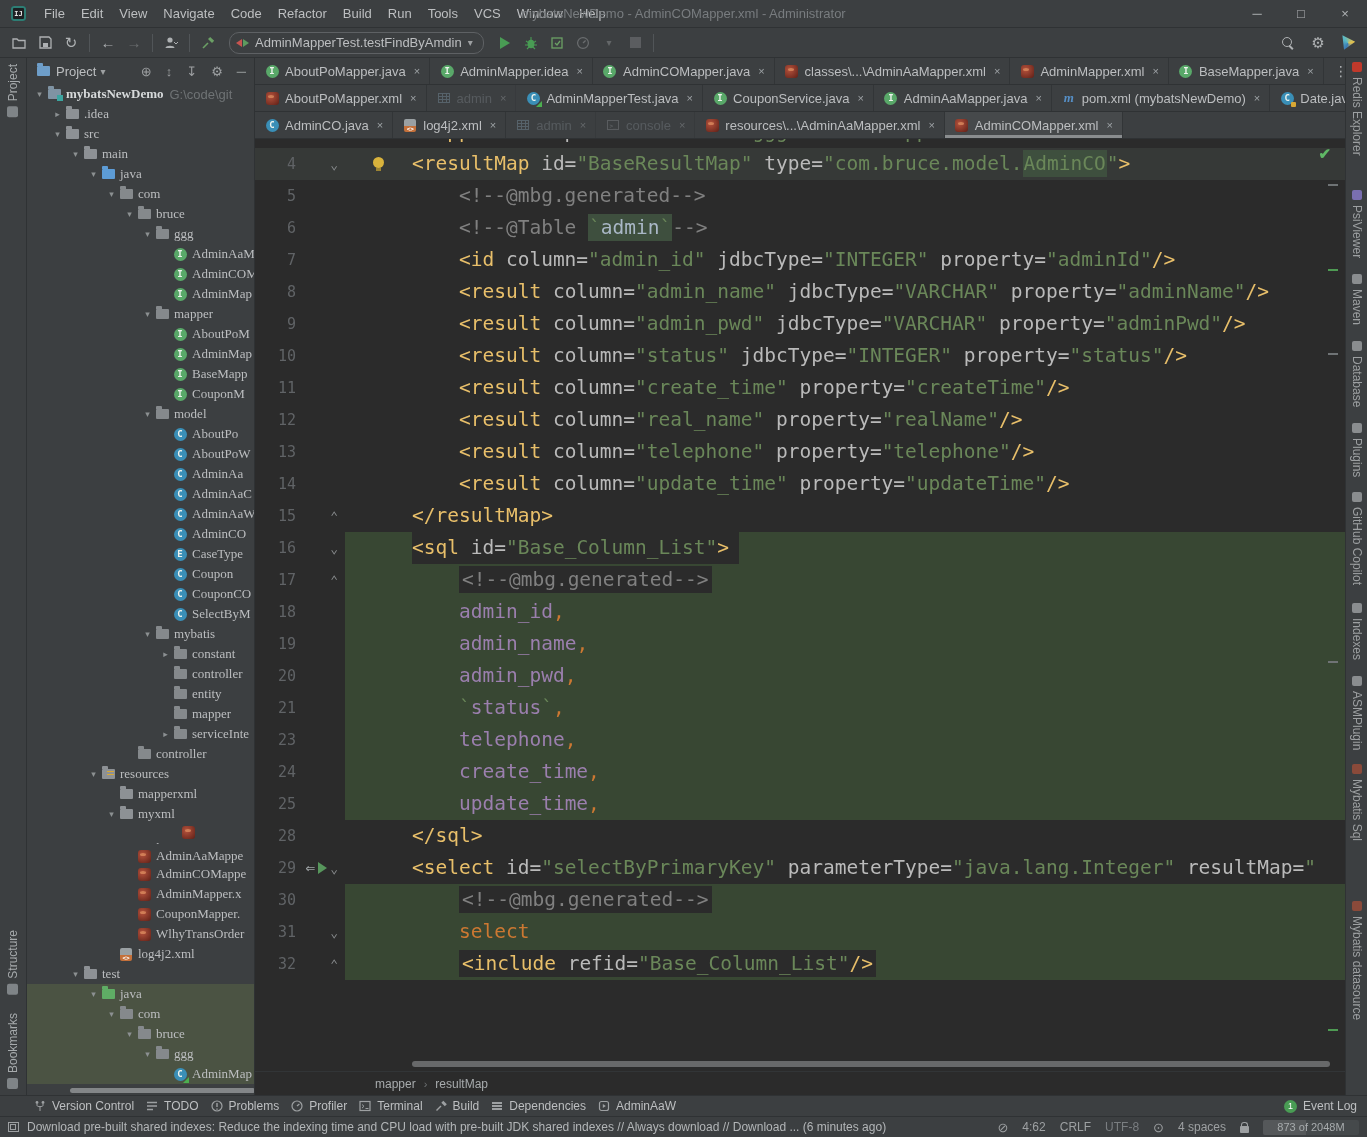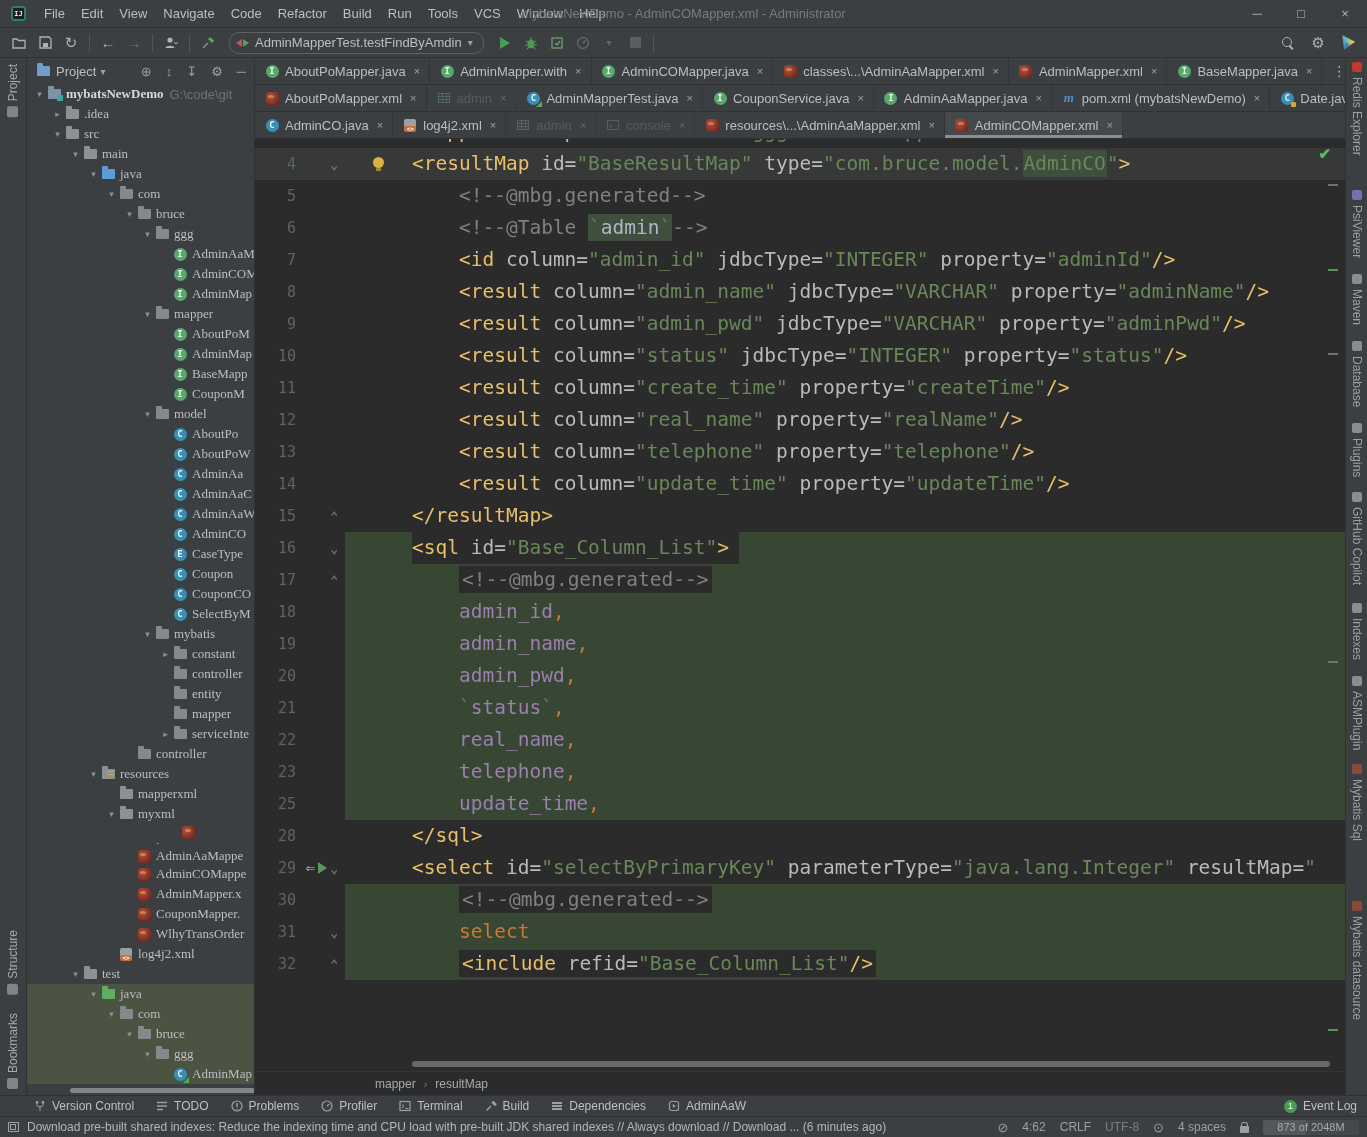--- a/index.html
+++ b/index.html
@@ -637,21 +637,21 @@
             <span class="tico">
               <span class="i-circ i-iface">I</span>
             </span>
             <span class="tlabel">AboutPoMapper.java</span>
             <span class="x">×</span>
           </div>
           <div class="tab">
             <span class="tico">
               <span class="i-circ i-iface">I</span>
             </span>
-            <span class="tlabel">AdminMapper.with</span>
+            <span class="tlabel">AdminMapper.idea</span>
             <span class="x">×</span>
           </div>
           <div class="tab">
             <span class="tico">
               <span class="i-circ i-iface">I</span>
             </span>
             <span class="tlabel">AdminCOMapper.java</span>
             <span class="x">×</span>
           </div>
           <div class="tab">
@@ -870,28 +870,28 @@
               <span class="g-num">20</span>
               <span class="g-mark"></span>
               <span class="code"><span class="t-wrap"><span class="tk-plain">    </span><span class="tk-sqlid">admin_pwd</span><span class="tk-punct">,</span></span></span>
             </div>
             <div class="cl grn">
               <span class="g-num">21</span>
               <span class="g-mark"></span>
               <span class="code"><span class="t-wrap"><span class="tk-plain">    </span><span class="tk-val">`</span><span class="tk-sqlid">status</span><span class="tk-val">`</span><span class="tk-punct">,</span></span></span>
             </div>
             <div class="cl grn">
-              <span class="g-num">22</span>
-              <span class="g-mark"></span>
-              <span class="code"><span class="t-wrap"><span class="tk-plain">    </span><span class="tk-sqlid">real_name</span><span class="tk-punct">,</span></span></span>
+              <span class="g-num">23</span>
+              <span class="g-mark"></span>
+              <span class="code"><span class="t-wrap"><span class="tk-plain">    </span><span class="tk-sqlid">telephone</span><span class="tk-punct">,</span></span></span>
             </div>
             <div class="cl grn">
-              <span class="g-num">23</span>
-              <span class="g-mark"></span>
-              <span class="code"><span class="t-wrap"><span class="tk-plain">    </span><span class="tk-sqlid">telephone</span><span class="tk-punct">,</span></span></span>
+              <span class="g-num">24</span>
+              <span class="g-mark"></span>
+              <span class="code"><span class="t-wrap"><span class="tk-plain">    </span><span class="tk-sqlid">create_time</span><span class="tk-punct">,</span></span></span>
             </div>
             <div class="cl grn">
               <span class="g-num">25</span>
               <span class="g-mark"></span>
               <span class="code"><span class="t-wrap"><span class="tk-plain">    </span><span class="tk-sqlid">update_time</span><span class="tk-punct">,</span></span></span>
             </div>
             <div class="cl">
               <span class="g-num">28</span>
               <span class="g-mark"></span>
               <span class="code"><span class="t-wrap"><span class="tk-tag">&lt;/sql&gt;</span></span></span>
@@ -978,21 +978,21 @@
           <span>Mybatis Sql</span>
         </div>
         <div class="vlabel-r rs-item" style="margin-top: 60px;">
           <span class="rs-ico" style="background: rgb(138, 74, 58);"></span>
           <span>Mybatis datasource</span>
         </div>
       </div>
   </div>
 
   <div id="bottombar">
-    <span id="bb-items" style="display:flex;gap:22px;">
+    <span id="bb-items" style="display:flex;gap:12px;">
         <span class="bb-item">
           <span>
             <svg width="12" height="12" viewBox="0 0 12 12">
               <circle cx="3" cy="2.5" r="1.4" fill="#9da0a2"></circle>
               <circle cx="9" cy="2.5" r="1.4" fill="#9da0a2"></circle>
               <path d="M3 4v1.5c0 1.5 6 1.5 6 0V4M6 6.5V11" stroke="#9da0a2" fill="none"></path>
             </svg>
           </span>
           <span>Version Control</span>
         </span>

